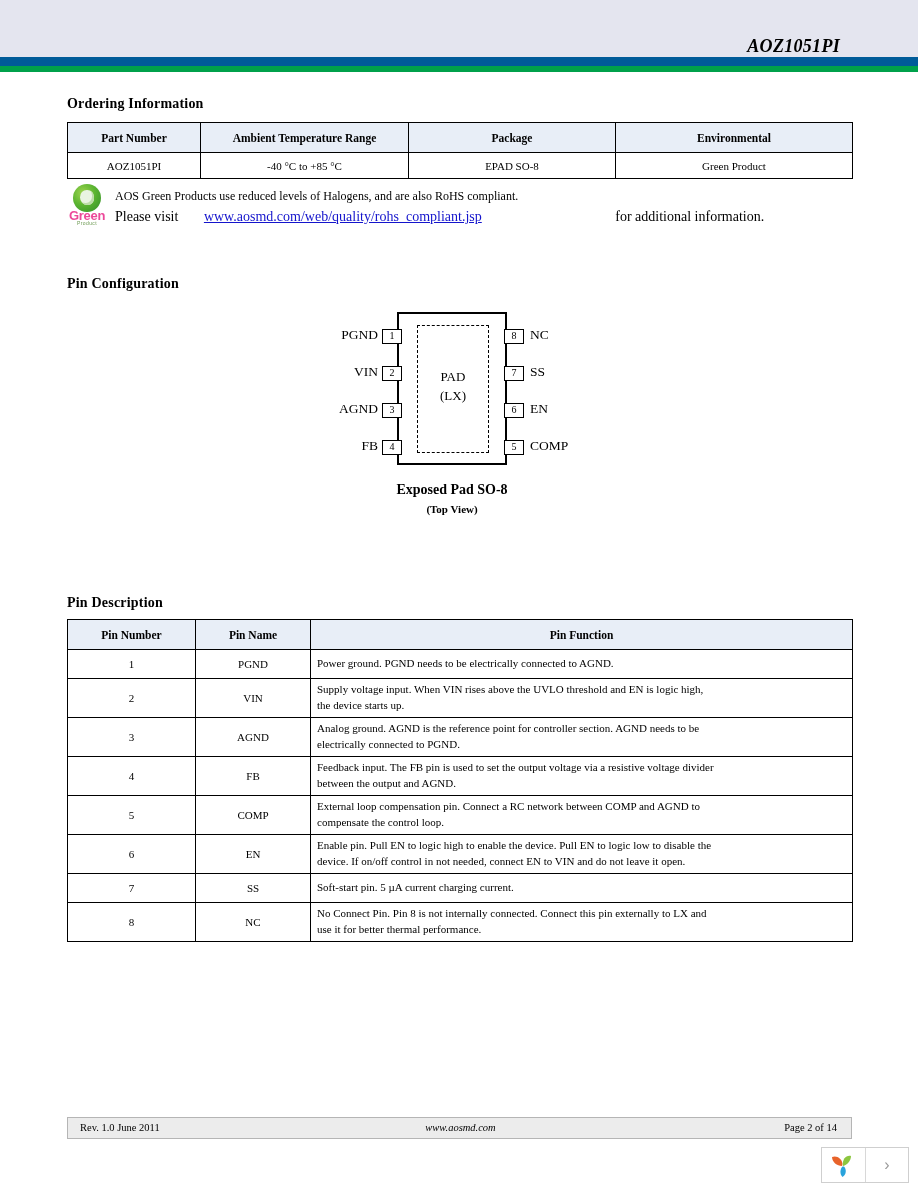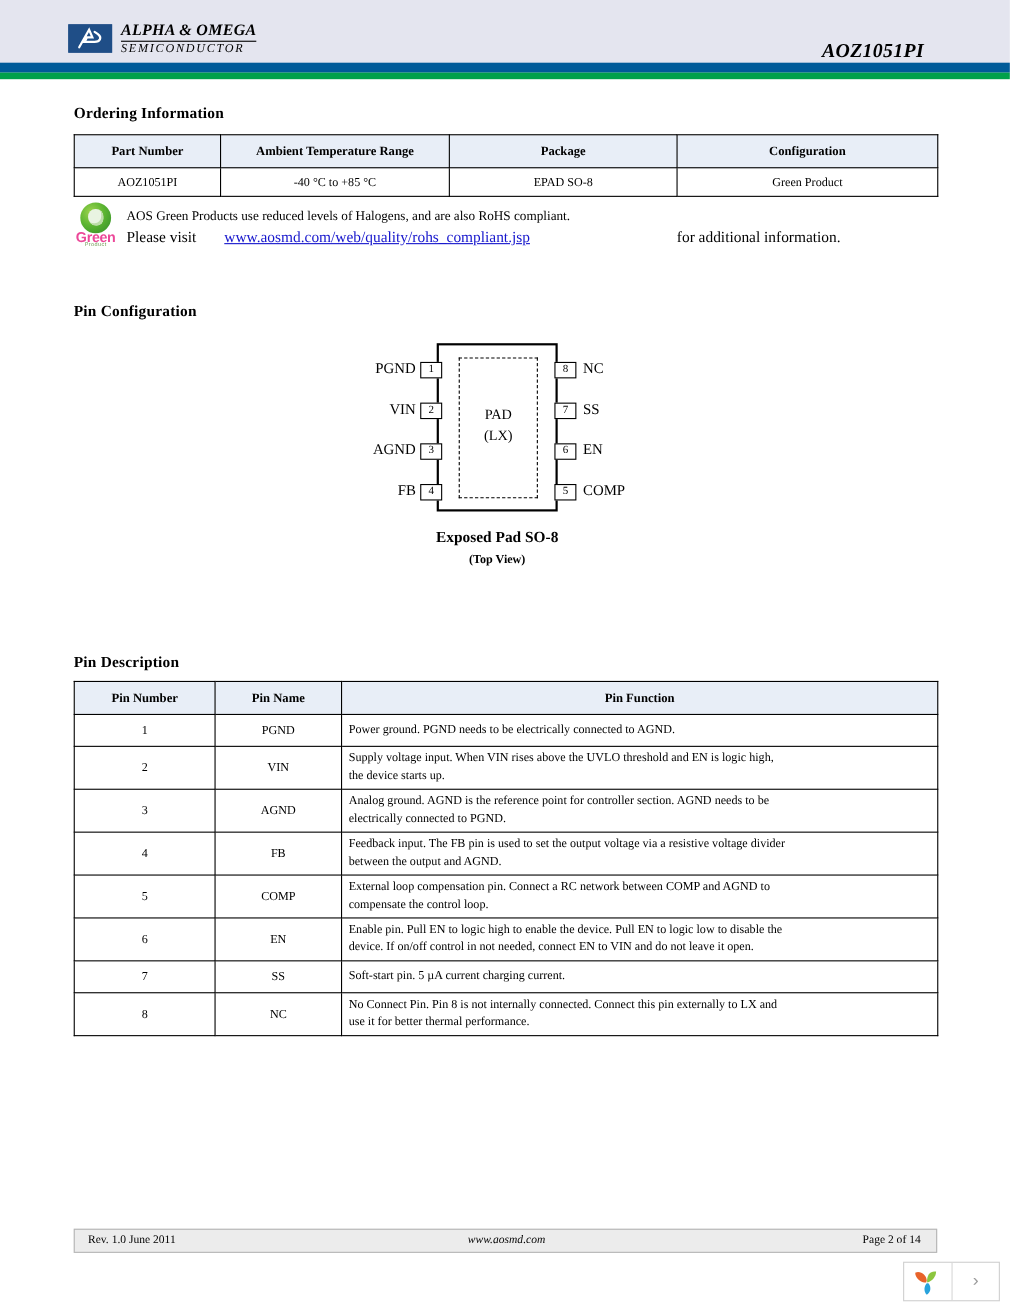--- a/index.html
+++ b/index.html
@@ -323,52 +323,40 @@
     justify-content: center;
     color: #9a9a9a;
     font-size: 16px;
     font-family: "Liberation Sans", sans-serif;
   }
 </style>
 </head>
 <body>
 
 <div class="page-header">
-  <div class="brand">
-    <div class="brand-mark">
-      <svg width="40" height="26" viewBox="0 0 40 26" aria-hidden="true">
-        <rect x="0" y="0" width="40" height="26" fill="#1f4e87"></rect>
-        <path d="M10 21 L19 5 L22 12 L17 12 L15 16 L24 16 C29 16 31 12 27 9 L24 7" fill="none" stroke="#ffffff" stroke-width="2" stroke-linecap="round"></path>
-      </svg>
-    </div>
-    <div class="brand-text">
-      <span class="brand-line1">ALPHA &amp; OMEGA</span>
-      <span class="brand-line2">SEMICONDUCTOR</span>
-    </div>
-  </div>
   <div class="part-number">AOZ1051PI</div>
   <div class="header-bar-blue"></div>
   <div class="header-bar-green"></div>
 </div>
 
 <div class="section-title" style="left:67px; top:96px;">Ordering Information</div>
 
 <table class="ds" id="ordering-table">
   <colgroup>
     <col style="width:133px">
       <col style="width:208px">
       <col style="width:207px">
       <col style="width:237px">
   </colgroup>
   <thead>
     <tr>
       <th>Part Number</th>
       <th>Ambient Temperature Range</th>
       <th>Package</th>
-      <th>Configuration</th>
+      <th>Environmental</th>
     </tr>
   </thead>
   <tbody>
     <tr>
       <td>AOZ1051PI</td>
       <td>-40 °C to +85 °C</td>
       <td>EPAD SO-8</td>
       <td>Green Product</td>
     </tr>
   </tbody>

